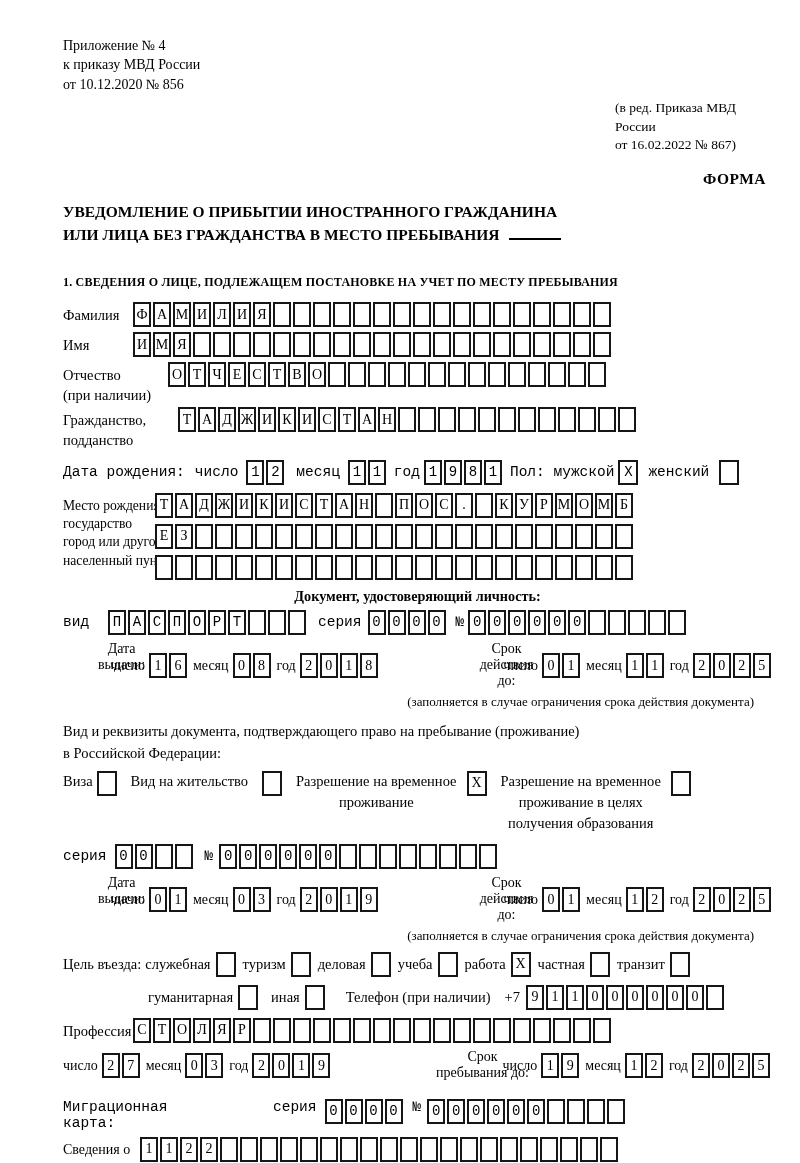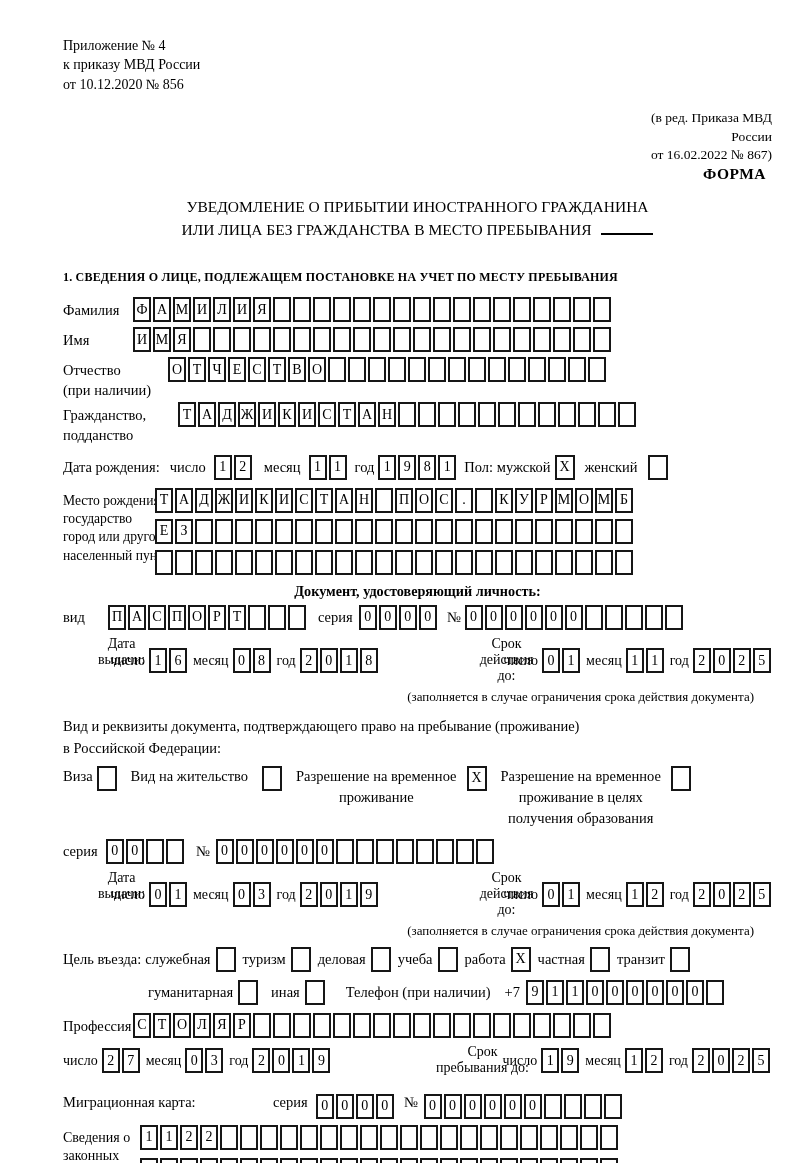--- a/index.html
+++ b/index.html
@@ -5,25 +5,25 @@
   * { box-sizing: border-box; }
   html, body { margin:0; padding:0; background:#fff; }
   body {
     width:800px; height:1163px; overflow:hidden;
     font-family:"Liberation Serif", serif; color:#000;
   }
   .page { position:relative; padding:36px 28px 0 63px; }
 
   
   .appendix { font-size:14px; line-height:1.38; }
-  .edition  { margin-left:552px; font-size:13.5px; line-height:1.38; margin-top:15px;text-align:right; }
-  .forma { text-align:right; padding-right:6px; 
+  .edition  { margin-left:552px; font-size:13.5px; line-height:1.38; margin-top:5px; }
+  .forma { text-align:right; padding-right:6px; margin-top:15px;
            font-weight:bold; font-size:15.5px; letter-spacing:.5px; }
 
-  .title { text-align:center; font-weight:normal; font-size:15.5px;
+  .title { text-align:left; font-weight:bold; font-size:15.5px;
            line-height:1.5; margin-top:12px; }
   .blank { display:inline-block; width:52px; border-bottom:2px solid #000;
            margin-left:10px; vertical-align:baseline; }
 
   .section-heading { font-weight:bold; font-size:12px; margin-top:29px;
                      letter-spacing:.2px; }
 
   .form-body { margin-top:12px; font-size:14.5px; }
 
   .row { display:flex; align-items:flex-start; margin-top:5px; }
@@ -32,21 +32,21 @@
 
   .cells { display:flex; flex:none; }
   .cell { flex:none; width:18px; height:25px; border:2px solid #161616;
           margin-right:2px; display:flex; align-items:center; justify-content:center;
           font-size:14px; background:#fff; }
 
   .checkbox { flex:none; width:20px; height:25px; border:2px solid #161616;
               display:inline-flex; align-items:center; justify-content:center;
               font-size:14px; background:#fff; }
 
-  .inline { display:flex; align-items:center; }
+  .inline { display:flex; align-items:center;font-family:Liberation Mono, monospace; }
   .gap4 { margin-left:4px; } .gap6 { margin-left:6px; } .gap8 { margin-left:8px; }
   .gap10 { margin-left:10px; } .gap14 { margin-left:14px; }
 
   .center-bold { text-align:center; font-weight:bold; font-size:14.2px; margin-top:8px; }
 
   .date-pair { display:flex; margin-top:6px; }
   .dg { display:flex; }
   .dg-header { text-align:center; font-size:14px; margin-bottom:2px; }
   .dg-fields { display:flex; align-items:center; font-size:14px; }
   .dg-fields .lbl { margin:0 4px; white-space:nowrap; }

